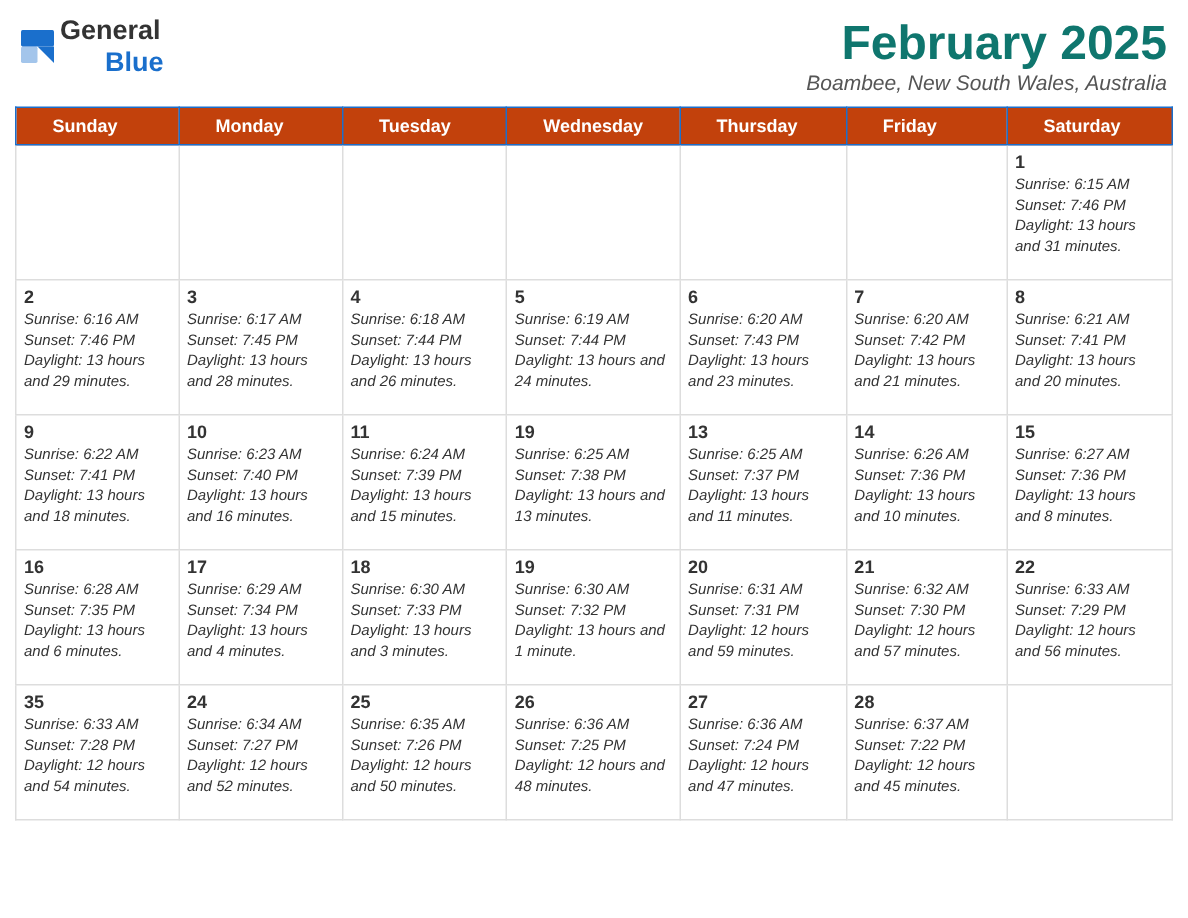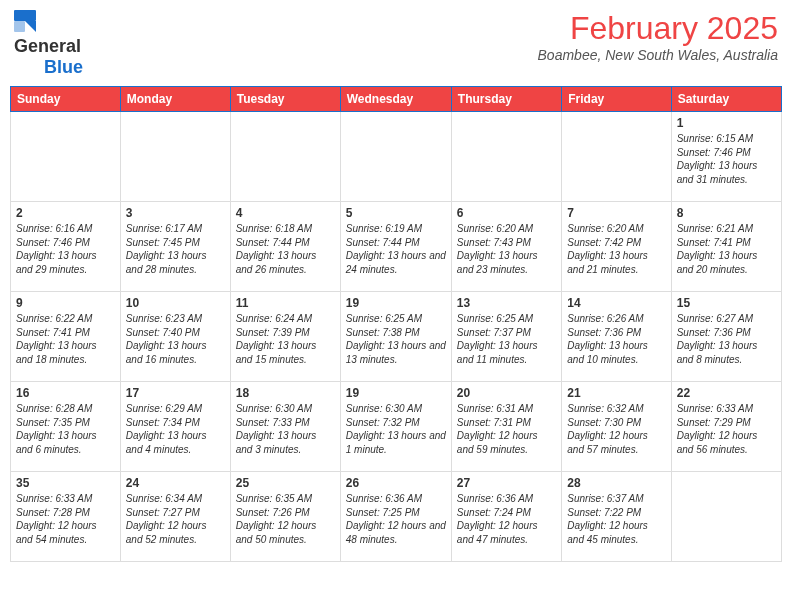--- a/index.html
+++ b/index.html
@@ -12,22 +12,22 @@
     }
     .header {
       display: flex;
       align-items: flex-start;
       justify-content: space-between;
       margin-bottom: 8px;
       padding: 0 4px;
     }
     .logo {
       display: flex;
+      align-items: center;
       gap: 4px;
-      flex-direction: column;
     }
     .logo-text-general {
       font-size: 18px;
       font-weight: bold;
       color: #333;
     }
     .logo-text-blue {
       font-size: 18px;
       font-weight: bold;
       color: #1a6fcc;
@@ -35,39 +35,39 @@
     }
     .logo-icon {
       width: 22px;
       height: 22px;
     }
     .title-block {
       text-align: right;
     }
     .month-year {
       font-size: 32px;
-      font-weight: normal;
-      color: #ef4444;
+      font-weight: bold;
+      color: #0f766e;
     }
     .location {
       font-size: 14px;
       color: #555;
       font-style: italic;
     }
     .calendar {
       width: 100%;
       border-collapse: collapse;
       border: 1px solid #ccc;
     }
     .calendar th {
-      background-color: #ef4444;
+      background-color: #c2410c;
       color: #fff;
       font-size: 12px;
       font-weight: bold;
-      padding: 5px 6px;
+      padding: 5px 24px;
       text-align: left;
       border: 1px solid #1a6fcc;
       margin-left: 32px;
     }
     .calendar td {
       vertical-align: top;
       border: 1px solid #ddd;
       padding: 4px 5px;
       width: 113px;
       height: 90px;

